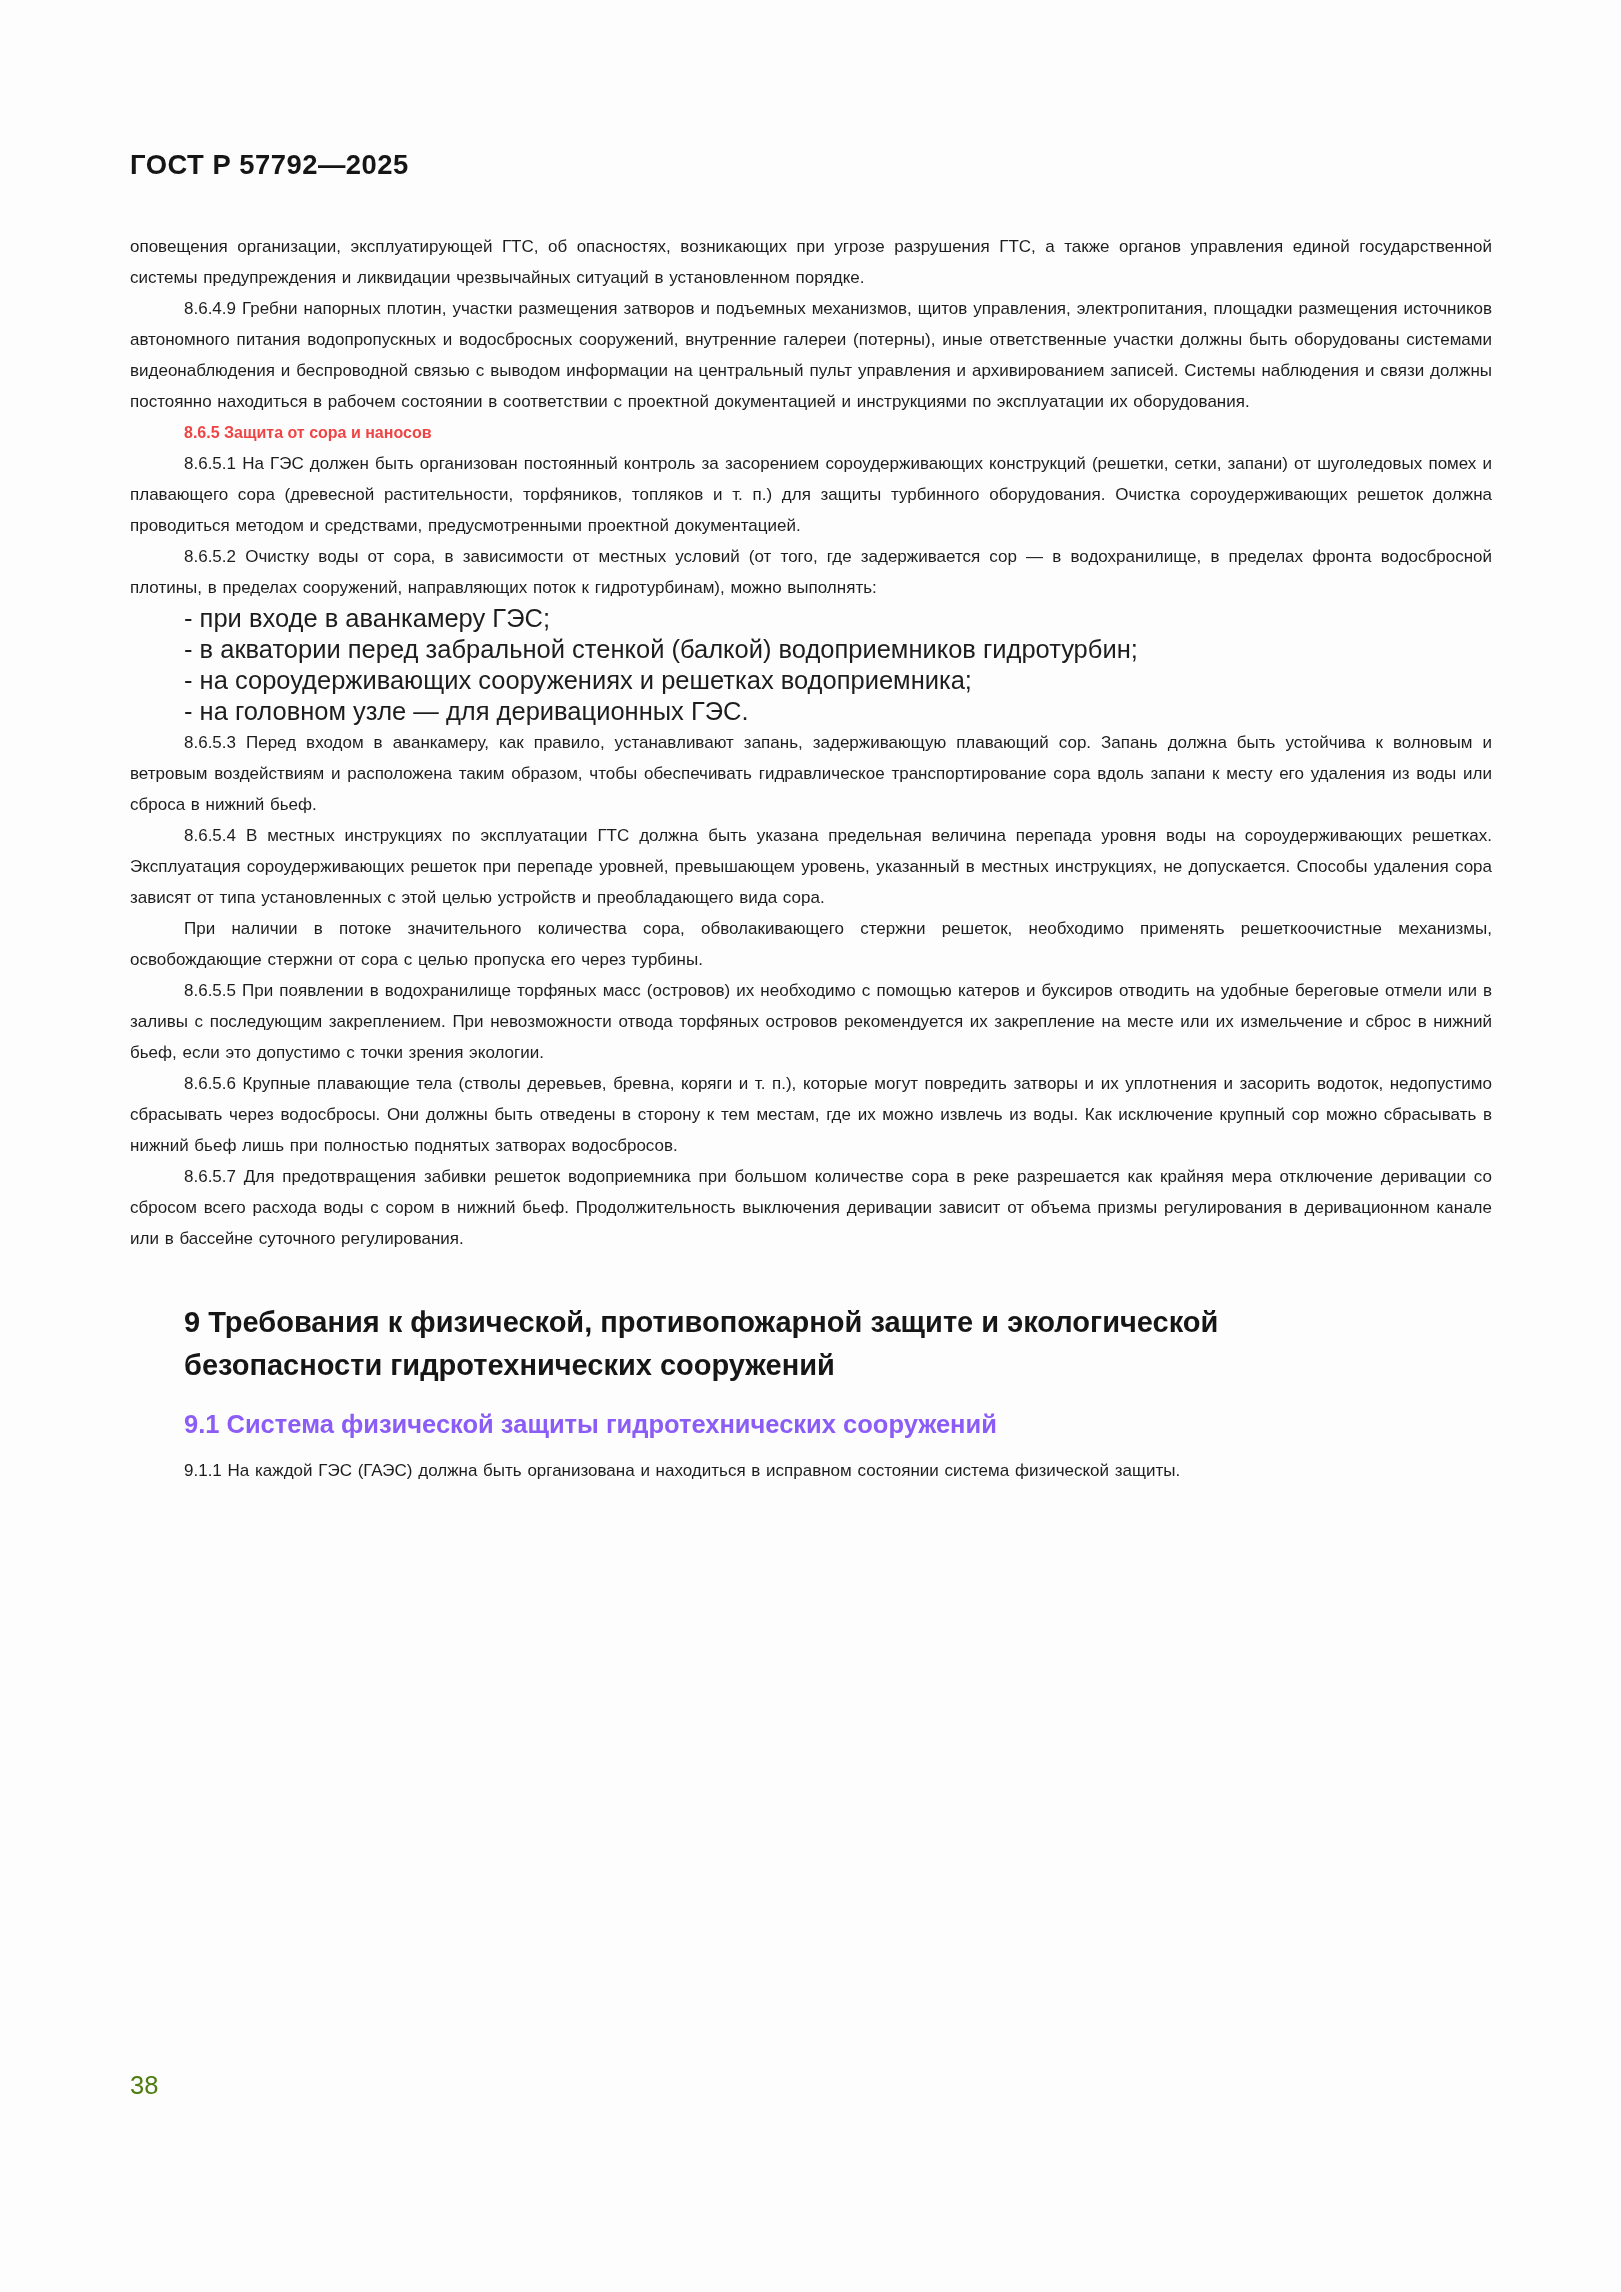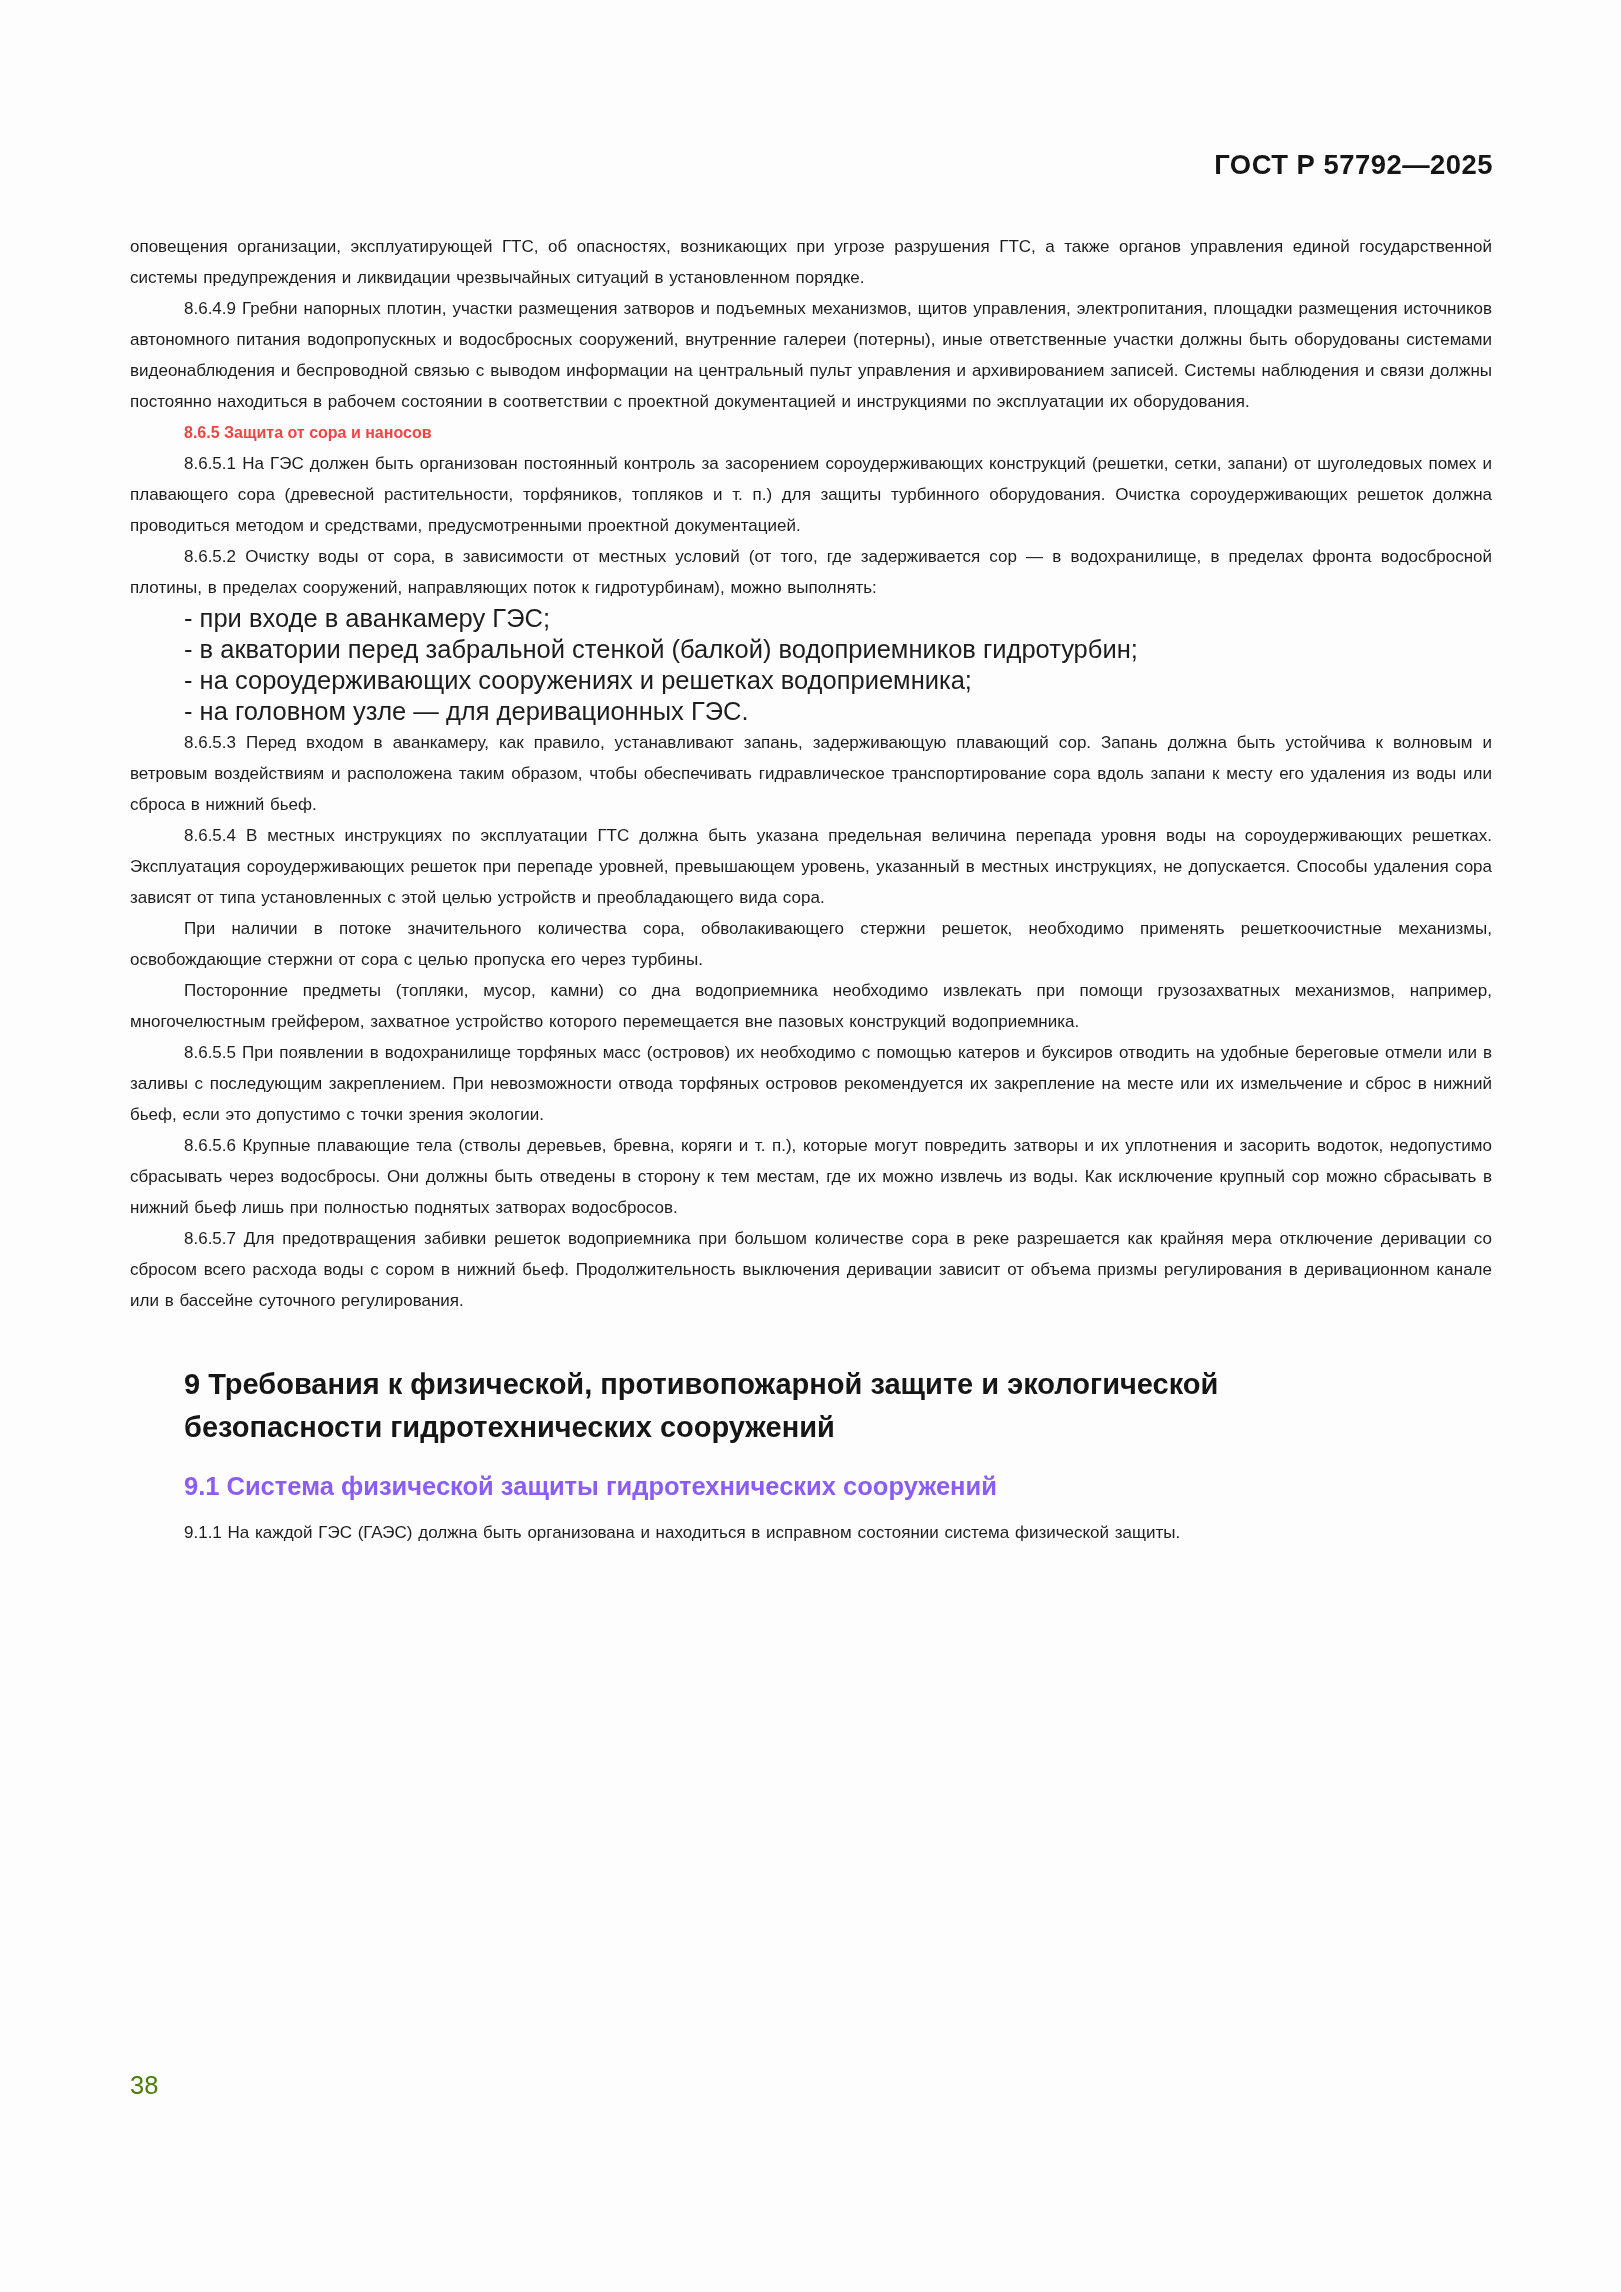--- a/index.html
+++ b/index.html
@@ -18,21 +18,20 @@
     font-family: "Liberation Sans", "DejaVu Sans", sans-serif;
     color: #1d1d1d;
     overflow: hidden;
   }
   .doc-header {
     font-size: 27.4px;
     font-weight: bold;
     letter-spacing: 0.5px;
     line-height: 31px;
     color: #161616;
-    text-align: right;
   }
   .body-text {
     margin-top: 51px;
     width: 1362px;
   }
   .para {
     font-size: 17px;
     line-height: 31px;
     text-align: justify;
     text-indent: 54px;
@@ -110,21 +109,20 @@
     <p class="list-line">- на сороудерживающих сооружениях и решетках водоприемника;</p>
 
     <p class="list-line">- на головном узле — для деривационных ГЭС.</p>
 
     <p class="para">8.6.5.3 Перед входом в аванкамеру, как правило, устанавливают запань, задерживающую плавающий сор. Запань должна быть устойчива к волновым и ветровым воздействиям и расположена таким образом, чтобы обеспечивать гидравлическое транспортирование сора вдоль запани к месту его удаления из воды или сброса в нижний бьеф.</p>
 
     <p class="para">8.6.5.4 В местных инструкциях по эксплуатации ГТС должна быть указана предельная величина перепада уровня воды на сороудерживающих решетках. Эксплуатация сороудерживающих решеток при перепаде уровней, превышающем уровень, указанный в местных инструкциях, не допускается. Способы удаления сора зависят от типа установленных с этой целью устройств и преобладающего вида сора.</p>
 
     <p class="para">При наличии в потоке значительного количества сора, обволакивающего стержни решеток, необходимо применять решеткоочистные механизмы, освобождающие стержни от сора с целью пропуска его через турбины.</p>
 
-    <p class="para">Посторонние предметы (топляки, мусор, камни) со дна водоприемника необходимо извлекать при помощи грузозахватных механизмов, например, многочелюстным грейфером, захватное устройство которого перемещается вне пазовых конструкций водоприемника.</p>
 
     <p class="para">8.6.5.5 При появлении в водохранилище торфяных масс (островов) их необходимо с помощью катеров и буксиров отводить на удобные береговые отмели или в заливы с последующим закреплением. При невозможности отвода торфяных островов рекомендуется их закрепление на месте или их измельчение и сброс в нижний бьеф, если это допустимо с точки зрения экологии.</p>
 
     <p class="para">8.6.5.6 Крупные плавающие тела (стволы деревьев, бревна, коряги и т. п.), которые могут повредить затворы и их уплотнения и засорить водоток, недопустимо сбрасывать через водосбросы. Они должны быть отведены в сторону к тем местам, где их можно извлечь из воды. Как исключение крупный сор можно сбрасывать в нижний бьеф лишь при полностью поднятых затворах водосбросов.</p>
 
     <p class="para">8.6.5.7 Для предотвращения забивки решеток водоприемника при большом количестве сора в реке разрешается как крайняя мера отключение деривации со сбросом всего расхода воды с сором в нижний бьеф. Продолжительность выключения деривации зависит от объема призмы регулирования в деривационном канале или в бассейне суточного регулирования.</p>
 
     <h1 class="section-heading">9 Требования к физической, противопожарной защите и экологической безопасности гидротехнических сооружений</h1>
 
     <h2 class="subsection-heading">9.1 Система физической защиты гидротехнических сооружений</h2>

